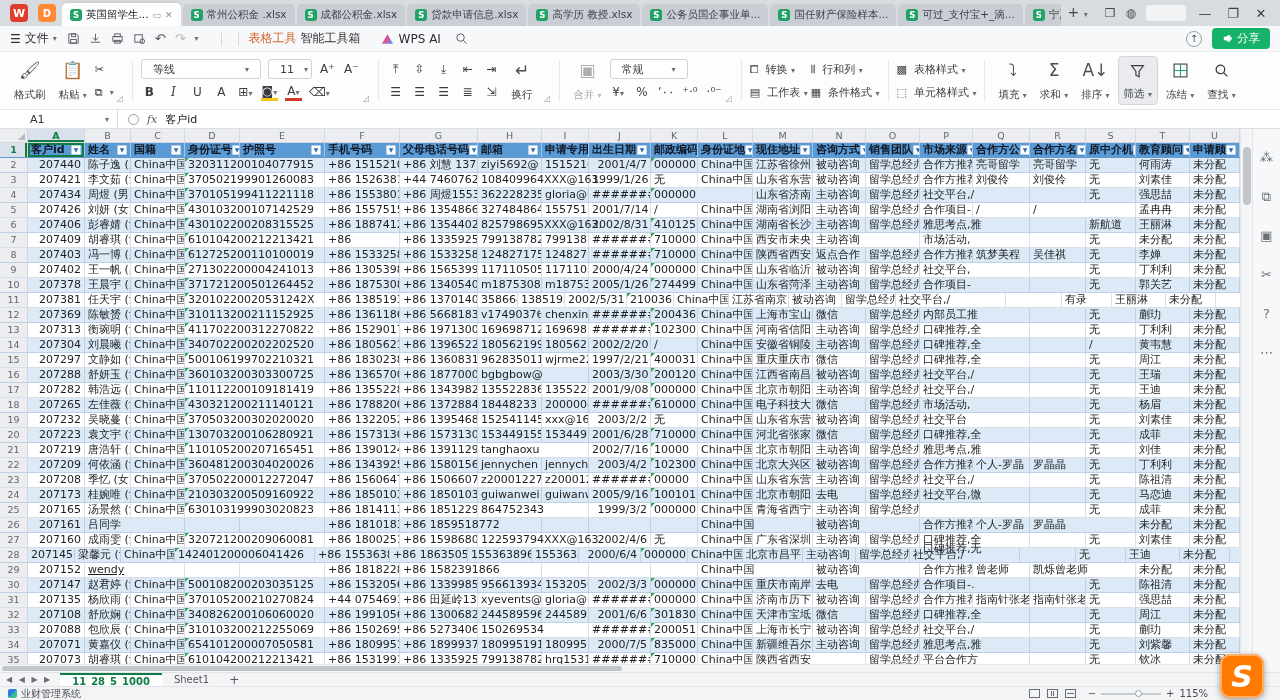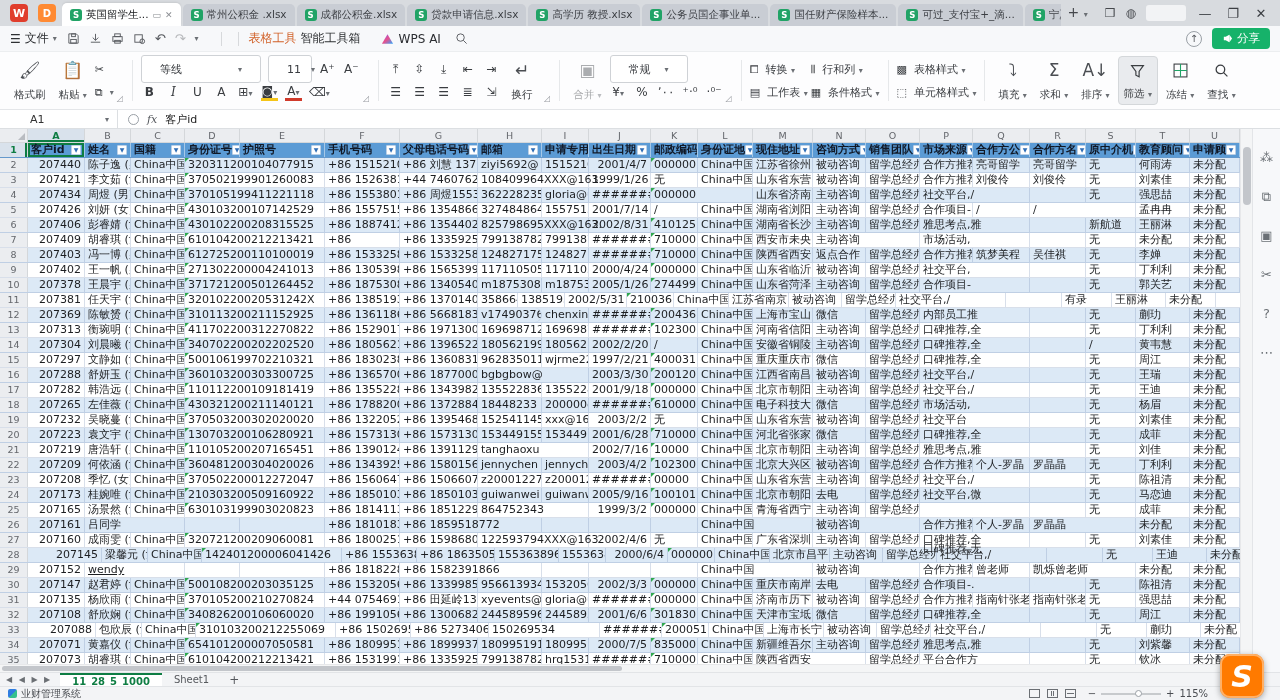--- a/index.html
+++ b/index.html
@@ -47,21 +47,21 @@
   
   .ribbon{position:absolute;top:52px;left:0;right:0;height:58px;background:#fdfdfe;border-bottom:1px solid #e4e6e9;display:flex;align-items:stretch;padding:4px 6px;gap:2px;overflow:hidden}
   .rsep{width:1px;background:#e6e8ea;margin:4px 3px}
   .rgroup{display:flex;align-items:stretch;gap:3px;padding:0 3px}
   .bigbtn{display:flex;flex-direction:column;align-items:center;justify-content:space-between;padding:3px 5px;border-radius:4px;font-size:10.5px;color:#3a3d41;min-width:38px}
   .bigbtn .ic{font-size:17px;line-height:20px;height:22px;display:flex;align-items:center;color:#4a4d52}
   .bigbtn.pressed{background:#e9ebee;border:1px solid #d4d7da}
   .bigbtn.dis{opacity:.45}
   .stack{display:flex;flex-direction:column;justify-content:space-between;padding:2px 0}
   .srow{display:flex;align-items:center;gap:7px;height:22px;font-size:11px;color:#3a3d41}
-  .fontbox{border:1px solid #cfd2d6;border-radius:3px;background:#fff;height:28px;display:flex;align-items:center;padding:0 18px;gap:10px;font-size:11px}
+  .fontbox{border:1px solid #cfd2d6;border-radius:3px;background:#fff;height:20px;display:flex;align-items:center;padding:0 11px;gap:10px;font-size:11px}
   .caret{font-size:8px;color:#6b6f74}
   .tgl{font-size:12px;color:#3a3d41;width:17px;text-align:center}
   .tgl b{font-weight:bold}
   .cornerarrow{align-self:flex-end;font-size:8px;color:#9a9da2;padding:0 1px 2px 0}
   .fillA{border-bottom:3px solid #f5c518}
   .colA{border-bottom:3px solid #d03a2b}
 
   
   .fbar{position:absolute;top:110px;left:0;right:0;height:19px;background:#fff;border-bottom:1px solid #dcdfe2;display:flex;align-items:center;font-size:11px}
   .namebox{width:118px;display:flex;align-items:center;justify-content:space-between;padding:0 8px 0 30px;color:#333;height:100%;border-right:1px solid #dcdfe2}
@@ -897,21 +897,21 @@
         <div class="rn">17</div>
         <div class="cell r" style="width: 57px;">207282</div>
         <div class="cell" style="width: 46px;">韩浩远 (男</div>
         <div class="cell" style="width: 54px;">China中国</div>
         <div class="cell ovf" style="width: 55px;">110112200109181419<i class="tri"></i></div>
         <div class="cell" style="width: 85px;"></div>
         <div class="cell" style="width: 75px;">+86 13552283</div>
         <div class="cell" style="width: 78px;">+86 1343982452</div>
         <div class="cell" style="width: 64px;">135522836</div>
         <div class="cell" style="width: 47px;">135522836</div>
-        <div class="cell r" style="width: 62px;">2001/9/18</div>
+        <div class="cell r" style="width: 62px;">2001/9/08</div>
         <div class="cell" style="width: 47px;">000000<i class="tri"></i></div>
         <div class="cell" style="width: 55px;">China中国</div>
         <div class="cell" style="width: 60px;">北京市朝阳</div>
         <div class="cell" style="width: 53px;">主动咨询</div>
         <div class="cell" style="width: 54px;">留学总经办</div>
         <div class="cell ovf" style="width: 53px;">社交平台,/</div>
         <div class="cell" style="width: 57px;"></div>
         <div class="cell" style="width: 56px;"></div>
         <div class="cell" style="width: 50px;">无</div>
         <div class="cell" style="width: 54px;">王迪</div>
@@ -1152,21 +1152,21 @@
         <div class="cell" style="width: 54px;">留学总经办</div>
         <div class="cell ovf" style="width: 53px;">口碑推荐,全</div>
         <div class="cell" style="width: 57px;"></div>
         <div class="cell" style="width: 56px;"></div>
         <div class="cell" style="width: 50px;">无</div>
         <div class="cell" style="width: 54px;">刘素佳</div>
         <div class="cell" style="width: 50px;">未分配</div>
       </div>
       <div class="grow-r band">
         <div class="rn">28</div>
-        <div class="cell r" style="width: 74px;">207145</div>
+        <div class="cell r" style="width: 47px;">207145</div>
         <div class="cell" style="width: 46px;">梁馨元 (女</div>
         <div class="cell" style="width: 54px;">China中国</div>
         <div class="cell ovf" style="width: 55px;">142401200006041426<i class="tri"></i></div>
         <div class="cell" style="width: 85px;"></div>
         <div class="cell" style="width: 75px;">+86 15536380</div>
         <div class="cell" style="width: 78px;">+86 1863505000</div>
         <div class="cell" style="width: 64px;">155363896</div>
         <div class="cell" style="width: 47px;">155363896</div>
         <div class="cell r" style="width: 62px;">2000/6/4</div>
         <div class="cell" style="width: 47px;">000000<i class="tri"></i></div>
@@ -1272,21 +1272,21 @@
         <div class="cell" style="width: 54px;">留学总经办</div>
         <div class="cell ovf" style="width: 53px;">口碑推荐,全</div>
         <div class="cell" style="width: 57px;"></div>
         <div class="cell" style="width: 56px;"></div>
         <div class="cell" style="width: 50px;">无</div>
         <div class="cell" style="width: 54px;">周江</div>
         <div class="cell" style="width: 50px;">未分配</div>
       </div>
       <div class="grow-r">
         <div class="rn">33</div>
-        <div class="cell r" style="width: 68px;">207088</div>
+        <div class="cell r" style="width: 57px;">207088</div>
         <div class="cell" style="width: 46px;">包欣辰 (女</div>
         <div class="cell" style="width: 54px;">China中国</div>
         <div class="cell ovf" style="width: 55px;">310103200212255069<i class="tri"></i></div>
         <div class="cell" style="width: 85px;"></div>
         <div class="cell" style="width: 75px;">+86 15026953</div>
         <div class="cell" style="width: 78px;">+86 52734062</div>
         <div class="cell ovf" style="width: 64px;">150269534</div>
         <div class="cell" style="width: 47px;"></div>
         <div class="cell r" style="width: 62px;">#########</div>
         <div class="cell" style="width: 47px;">200051<i class="tri"></i></div>

